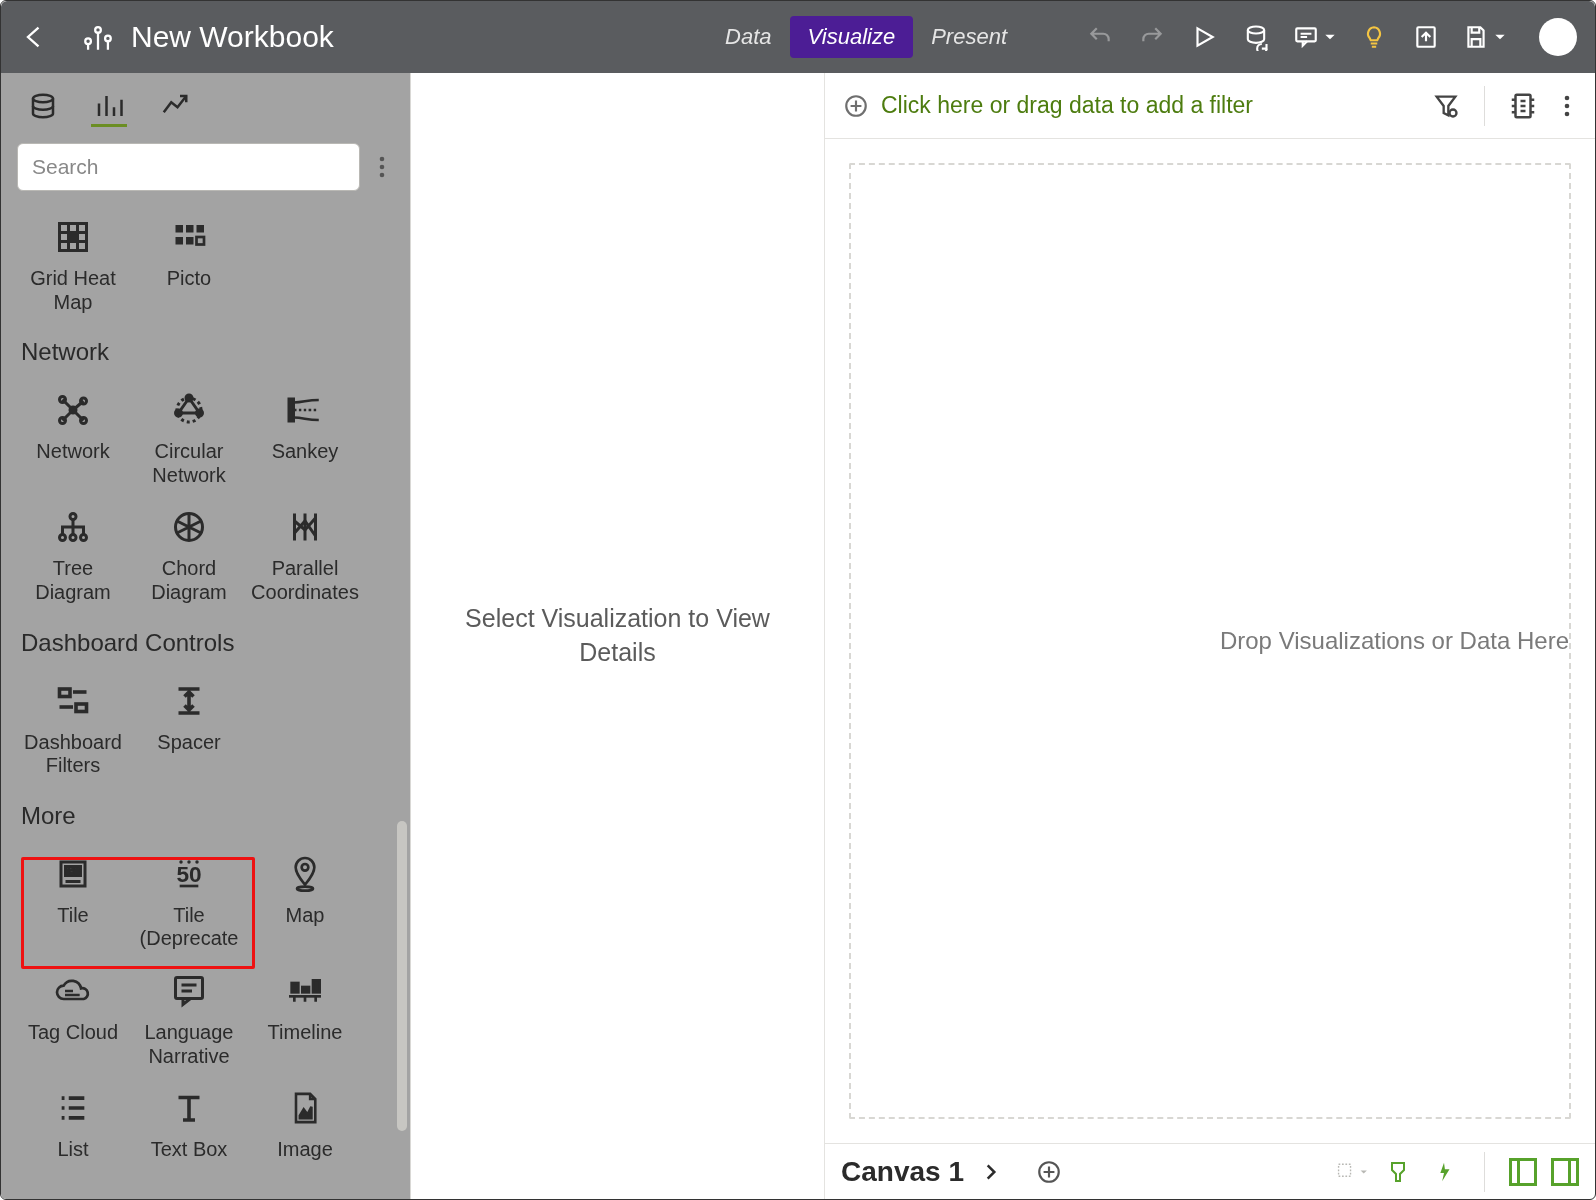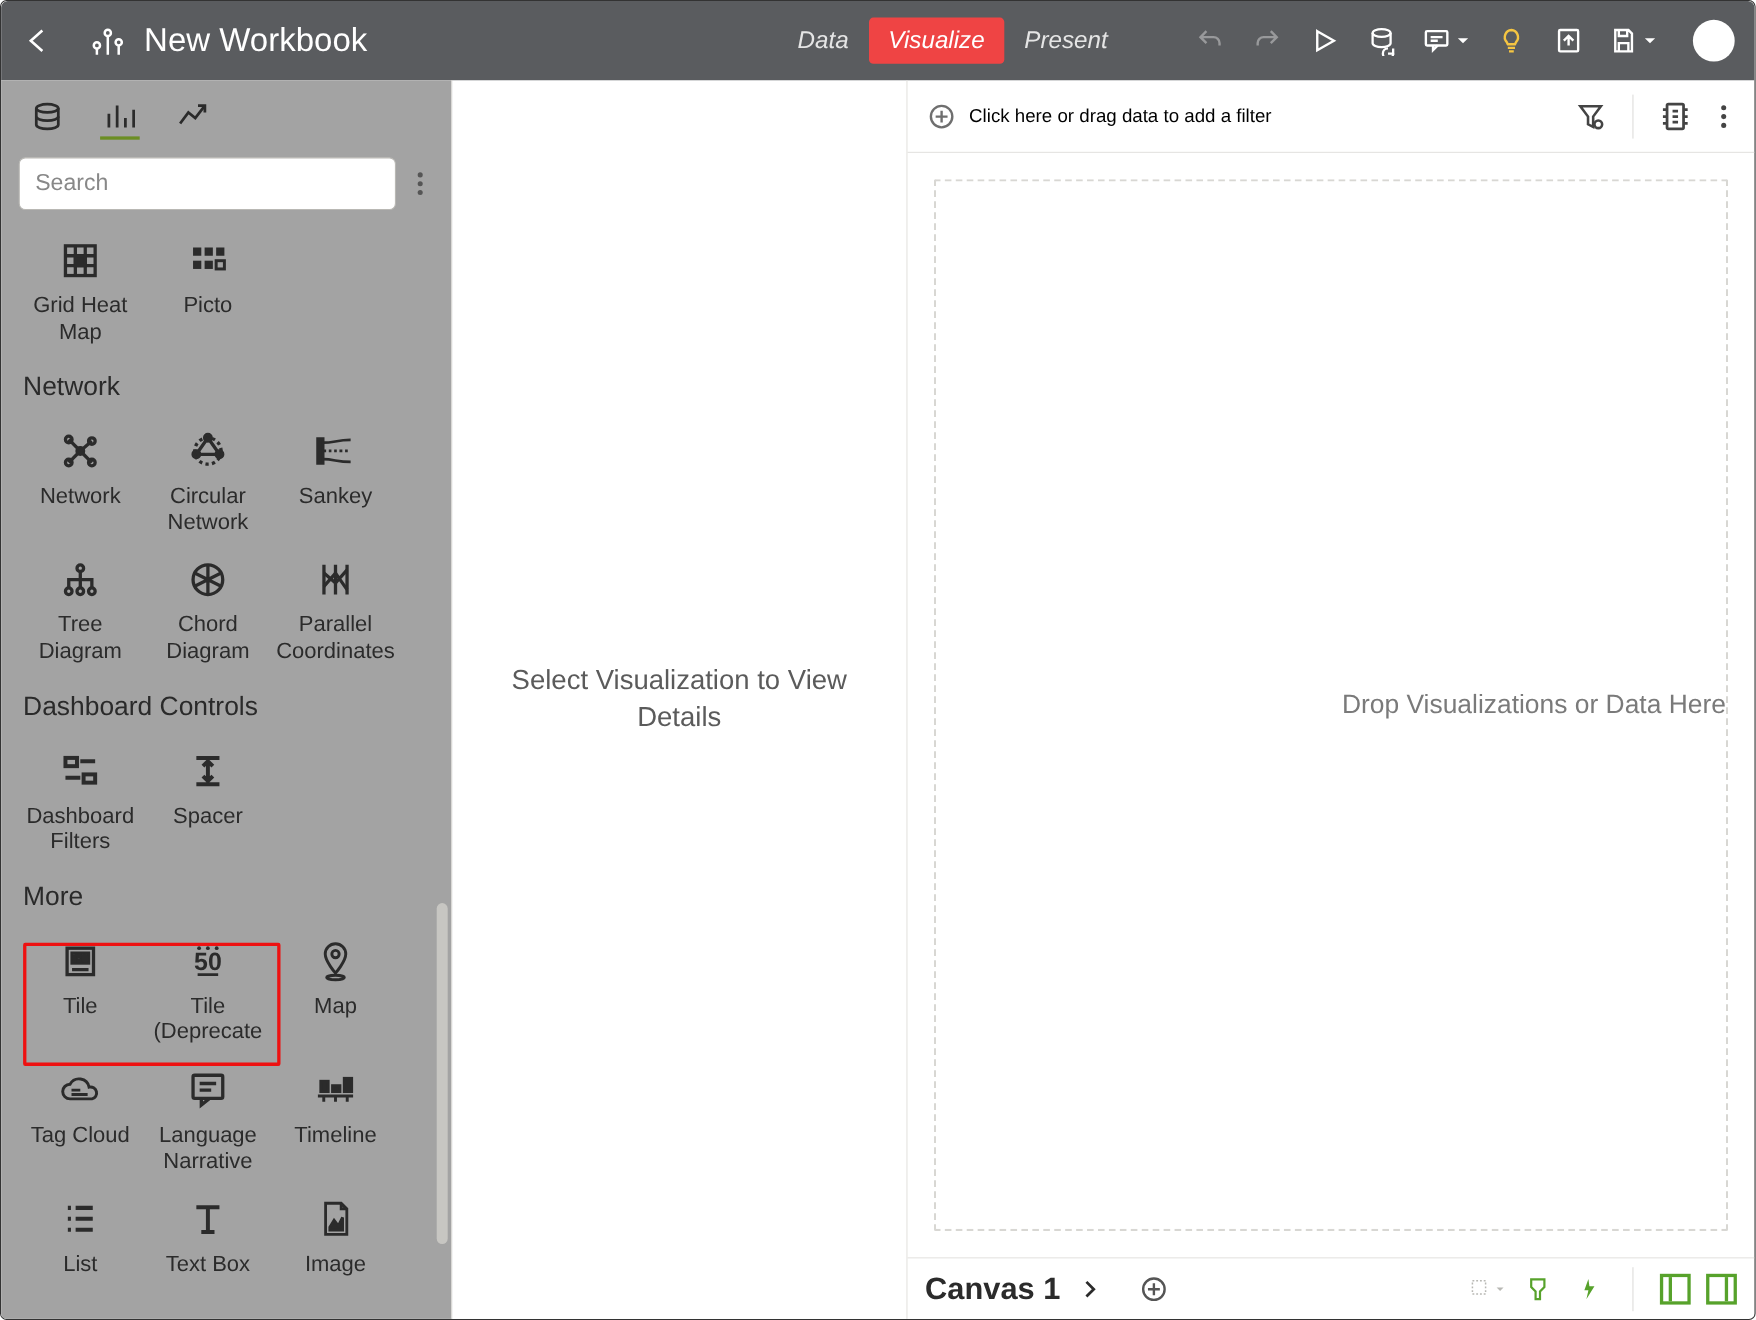--- a/index.html
+++ b/index.html
@@ -10,21 +10,21 @@
 .header {
   height: 72px; background: #5a5c5f; display: flex; align-items: center;
   color: #fff; padding: 0 18px; border-top-left-radius: 6px; border-top-right-radius: 6px;
 }
 .back-btn { width: 32px; height: 32px; display: flex; align-items: center; justify-content: center; cursor: pointer; margin-right: 30px; }
 .logo-icon { margin-right: 16px; }
 .title { font-size: 30px; font-weight: 400; flex: 0 0 auto; }
 .header-spacer { flex: 1; }
 .nav-tabs { display: flex; gap: 0; font-style: italic; }
 .nav-tab { padding: 8px 18px; font-size: 22px; color: #e5e5e5; cursor: pointer; border-radius: 4px; }
-.nav-tab.active { background: #ef4444; color: #fff; }
+.nav-tab.active { background: #4c1d95; color: #fff; }
 .toolbar-right { display: flex; align-items: center; gap: 22px; margin-left: 60px; }
 .tb-icon { width: 30px; height: 30px; display: flex; align-items: center; justify-content: center; cursor: pointer; }
 .tb-icon.dim { opacity: .55; }
 .tb-combo { display: flex; align-items: center; gap: 4px; }
 .avatar { width: 38px; height: 38px; border-radius: 50%; background: #fff; margin-left: 10px; }
 
 
 .main { display: flex; height: calc(100% - 72px); }
 
 
@@ -46,21 +46,21 @@
 .scrollbar-track { position: absolute; right: 3px; top: 620px; width: 10px; height: 310px; background: #c7c6c2; border-radius: 5px; }
 
 
 .mid-panel { width: 414px; border-right: 1px solid #e4e3e0; display: flex; align-items: center; justify-content: center; padding: 36px; }
 .mid-text { font-size: 25px; color: #5b5b5b; text-align: center; line-height: 1.35; }
 
 
 .canvas-col { flex: 1; display: flex; flex-direction: column; }
 .filter-bar { height: 66px; border-bottom: 1px solid #e4e3e0; display: flex; align-items: center; padding: 0 12px 0 18px; gap: 12px; }
 .add-filter-area { flex: 1; display: flex; align-items: center; gap: 12px; cursor: pointer; }
-.add-filter-text { font-size: 17px; color: #000000; }
+.add-filter-text { font-size: 23px; color: #4d7c0f; }
 .plus-circle { width: 26px; height: 26px; }
 .vdiv { width: 1px; height: 40px; background: #dedddb; margin: 0 10px; }
 .fb-icon { width: 32px; height: 32px; display:flex; align-items:center; justify-content:center; cursor:pointer; }
 
 .canvas-body { flex: 1; padding: 24px; display: flex; }
 .dropzone { flex: 1; border: 2px dashed #d8d7d3; border-radius: 2px; display: flex; align-items: center; justify-content: flex-end; }
 .drop-text { font-size: 24px; color: #7a7a7a; }
 
 .canvas-footer { height: 56px; border-top: 1px solid #e4e3e0; display: flex; align-items: center; padding: 0 16px; gap: 14px; }
 .canvas-tab { font-size: 28px; color: #2b2b2b; font-weight: 600; display: flex; align-items: center; gap: 17px; cursor: pointer; }

